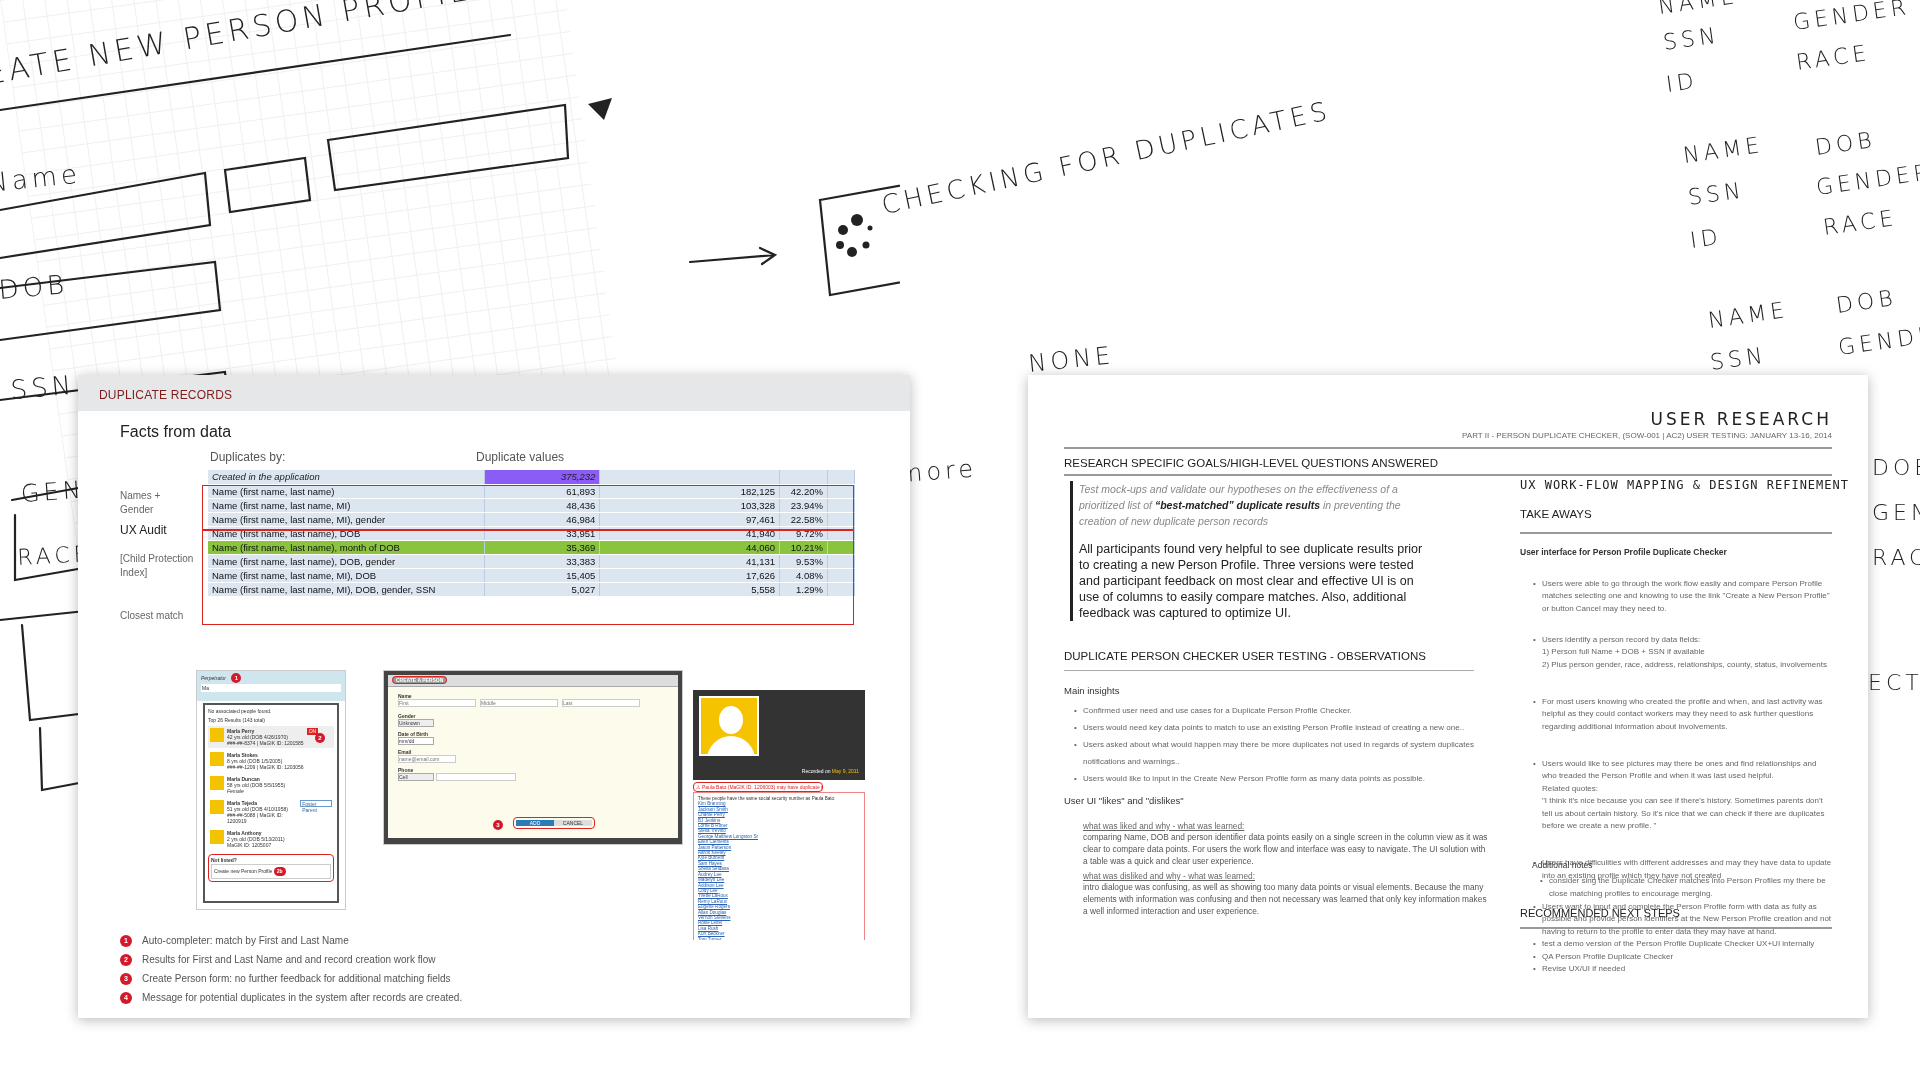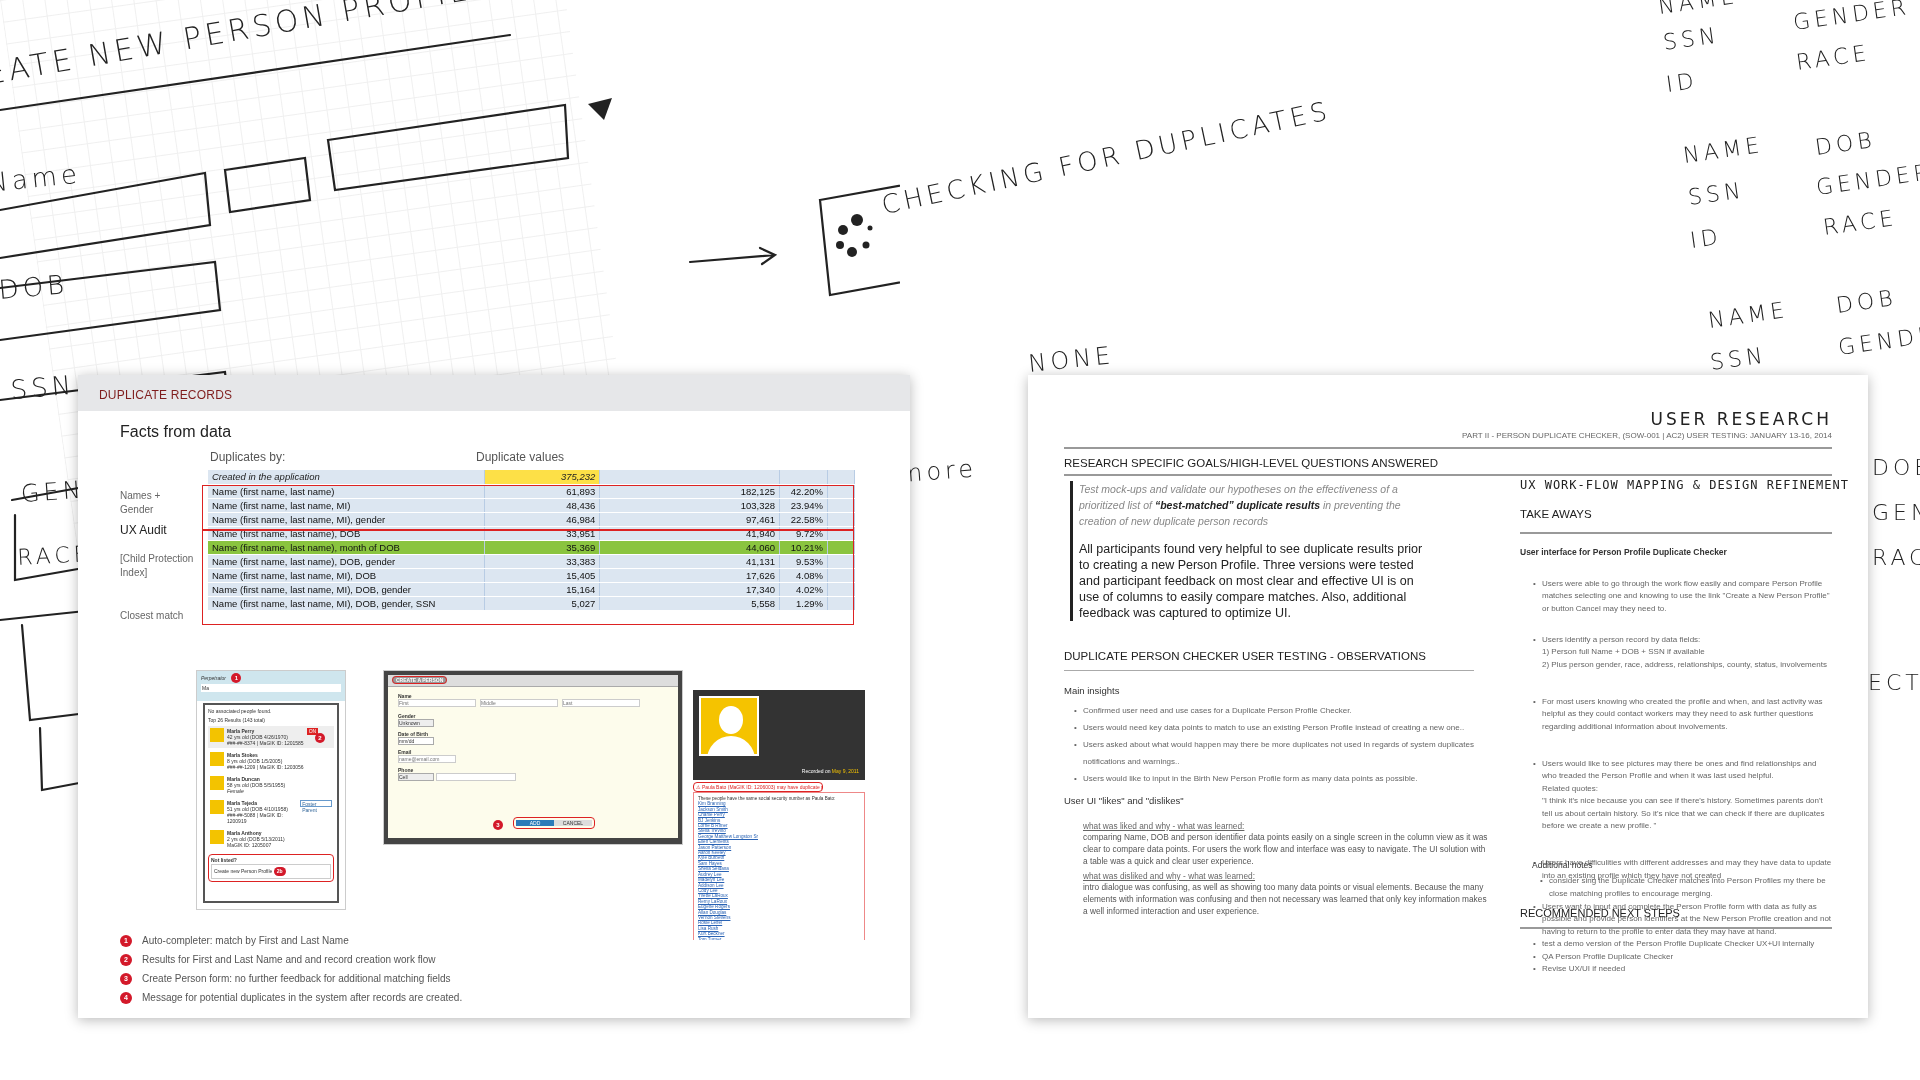--- a/index.html
+++ b/index.html
@@ -18,21 +18,21 @@
   .card { position: absolute; background: #fff; box-shadow: 0 2px 12px rgba(0,0,0,0.28); }
   .left-card { left: 78px; top: 375px; width: 832px; height: 643px; }
   .left-header { height: 36px; background: #e6e7e9; padding: 13px 21px; font-size: 12px; color: #7f1d1d; letter-spacing: .2px; }
   .facts-title { position: absolute; left: 42px; top: 48px; font-size: 16px; color: #222; }
   .col-head { position: absolute; top: 75px; font-size: 12px; color: #555; }
   .side-label { position: absolute; left: 42px; font-size: 10px; color: #666; line-height: 14px; }
   table.dup { position: absolute; left: 130px; top: 95px; width: 647px; border-collapse: collapse; font-size: 9.5px; }
   table.dup td { background: #dce6f1; border-bottom: 1px solid #fff; border-right: 1px solid #b8cce4; height: 14px; padding: 0 4px; white-space: nowrap; color: #111; }
   table.dup td.num { text-align: right; }
   table.dup tr.first td { font-style: italic; color: #222; }
-  table.dup tr.first td.c2 { background: #fde047; }
+  table.dup tr.first td.c2 { background: #8b5cf6; }
   table.dup tr.hl td { background: #8ac43f; }
   .redbox { position: absolute; border: 1.5px solid #d22; pointer-events: none; }
   .ux-title { position: absolute; left: 42px; top: 148px; font-size: 12px; color: #222; }
 
   .shot { position: absolute; border: 1px solid #ccc; overflow: hidden; font-size: 5px; color: #333; }
   .badge { display: inline-block; width: 12px; height: 12px; border-radius: 50%; background: #d3192a; color: #fff; font-size: 7px; font-weight: bold; text-align: center; line-height: 12px; }
   .legend { position: absolute; left: 42px; top: 556px; }
   .legend-row { display: flex; align-items: center; height: 19px; font-size: 10px; color: #555; }
   .legend-row .badge { margin-right: 10px; }
 
@@ -202,27 +202,20 @@
           <td></td>
         </tr>
     <tr>
           <td>Name (first name, last name, MI), DOB</td>
           <td class="num">15,405</td>
           <td class="num">17,626</td>
           <td class="num">4.08%</td>
           <td></td>
         </tr>
     <tr>
-          <td>Name (first name, last name, MI), DOB, gender</td>
-          <td class="num">15,164</td>
-          <td class="num">17,340</td>
-          <td class="num">4.02%</td>
-          <td></td>
-        </tr>
-    <tr>
           <td>Name (first name, last name, MI), DOB, gender, SSN</td>
           <td class="num">5,027</td>
           <td class="num">5,558</td>
           <td class="num">1.29%</td>
           <td></td>
         </tr>
   </tbody>
     </table>
   <div class="redbox" style="left:124px;top:110px;width:652px;height:45px"></div>
   <div class="redbox" style="left:124px;top:155px;width:652px;height:95px"></div>
@@ -375,21 +368,21 @@
   </div>
 
   <div class="sec-head" style="left:36px;top:275px">DUPLICATE PERSON CHECKER USER TESTING - OBSERVATIONS</div>
   <div class="hr" style="left:36px;width:410px;top:295px;height:1px;background:#aaa"></div>
 
   <div class="small-head" style="left:36px;top:310px;font-weight:normal;color:#333">Main insights</div>
   <ul class="bullets" style="left:46px;top:327px;width:420px;line-height:17px">
     <li>Confirmed user need and use cases for a Duplicate Person Profile Checker.</li>
     <li>Users would need key data points to match to use an existing Person Profile instead of creating a new one..</li>
     <li>Users asked about what would happen may there be more duplicates not used in regards of system duplicates notifications and warnings..</li>
-    <li>Users would like to input in the Birth New Person Profile form as many data points as possible.</li>
+    <li>Users would like to input in the Create New Person Profile form as many data points as possible.</li>
   </ul>
   <div class="small-head" style="left:36px;top:420px;font-weight:normal;color:#333">User UI "likes" and "dislikes"</div>
 
   <div style="position:absolute;left:55px;top:446px;width:405px">
     <div class="u-head">what was liked and why - what was learned:</div>
     <div class="para">comparing Name, DOB and person identifier data points easily on a single screen in the column view as it was clear to compare data points. For users the work flow and interface was easy to navigate. The UI solution with a table was a quick and clear user experience.</div>
     <div class="u-head" style="margin-top:4px">what was disliked and why - what was learned:</div>
     <div class="para">intro dialogue was confusing, as well as showing too many data points or visual elements. Because the many elements with information was confusing and then not necessary was learned that only key information makes a well informed interaction and user experience.</div>
   </div>
 

